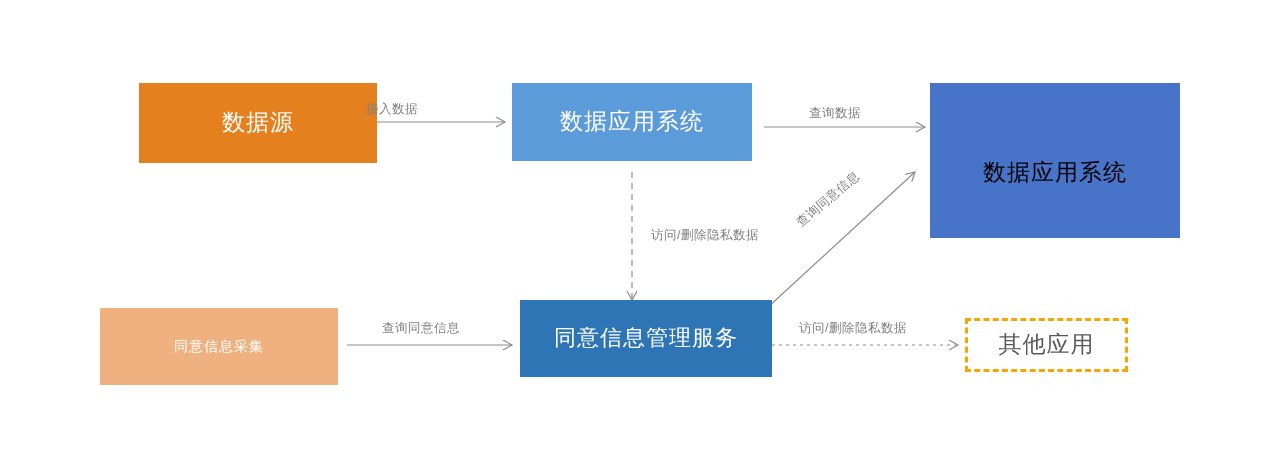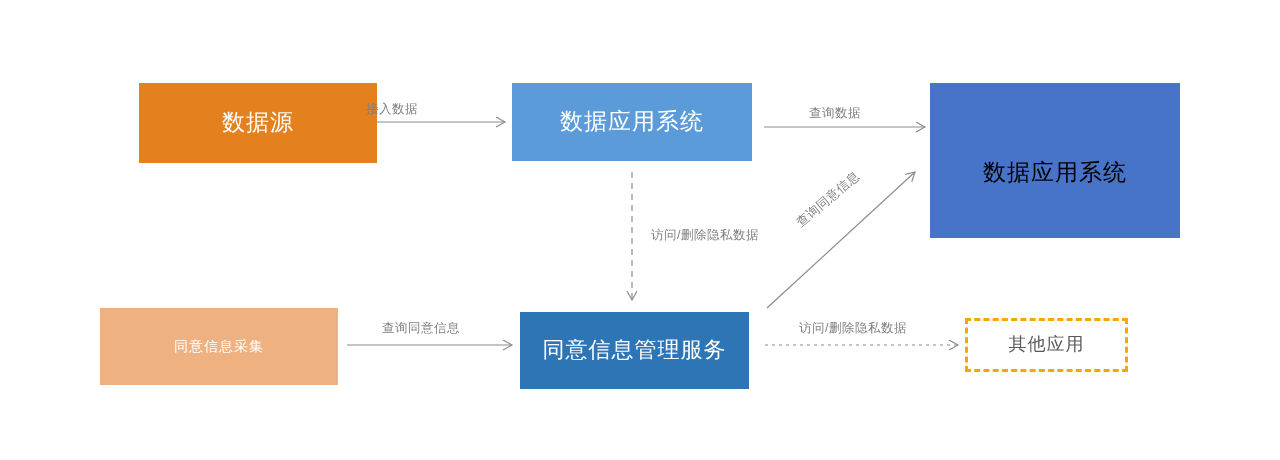--- a/index.html
+++ b/index.html
@@ -63,33 +63,33 @@
     color: #000000; font-size: 23px; letter-spacing: 1px; margin-top: 24px;
   }
   #node-consent-collect {
     left: 100px; top: 308px; width: 238px; height: 77px;
     background: #f0b180;
   }
   #node-consent-collect .node-label {
     color: #ffffff; font-size: 14px; letter-spacing: 1px;
   }
   #node-consent-service {
-    left: 520px; top: 312px; width: 229px; height: 77px;
+    left: 520px; top: 300px; width: 252px; height: 77px;
     background: #2e75b6;
   }
   #node-consent-service .node-label {
     color: #ffffff; font-size: 22px; letter-spacing: 1px;
   }
   #node-other-apps {
     left: 965px; top: 318px; width: 163px; height: 54px;
     background: #ffffff;
     border: 3px dashed #f5a700;
   }
   #node-other-apps .node-label {
-    color: #595959; font-size: 18px; letter-spacing: 1px;
+    color: #595959; font-size: 23px; letter-spacing: 1px;
   }
   
   .edge-label {
     position: absolute;
     color: #7f7f7f;
     font-size: 12.5px;
     white-space: nowrap;
     letter-spacing: 0.5px;
   }
   #label-ingest-data      { left: 366px; top: 101px; }

